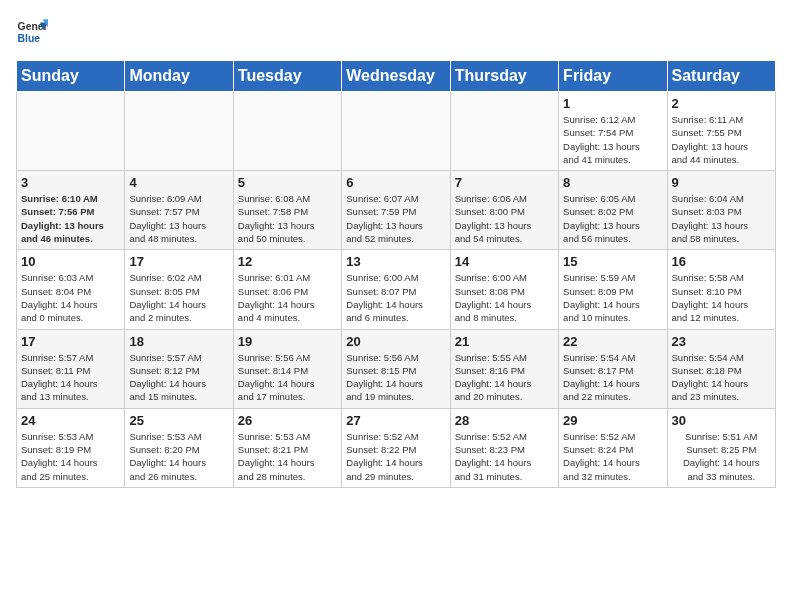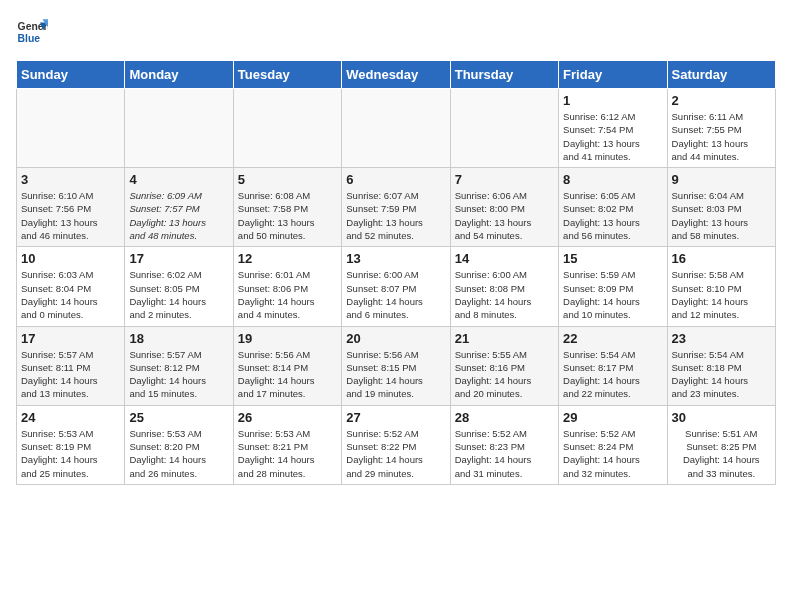--- a/index.html
+++ b/index.html
@@ -37,21 +37,21 @@
       font-size: 16px;
       color: #444;
     }
     .calendar {
       width: 100%;
       border-collapse: collapse;
     }
     .calendar th {
       background-color: #2a6bbf;
       color: #fff;
-      font-size: 13px;
+      font-size: 16px;
       font-weight: bold;
       padding: 6px 4px;
       text-align: left;
       border: 1px solid #fff;
     }
     .calendar td {
       border: 1px solid #ccc;
       vertical-align: top;
       padding: 4px;
       font-size: 10px;
@@ -127,28 +127,28 @@
           <span class="day-number">2</span>
           <div class="day-info" style="white-space: pre-line;">Sunrise: 6:11 AM
 Sunset: 7:55 PM
 Daylight: 13 hours
 and 44 minutes.</div>
         </td>
       </tr>
       <tr>
         <td>
           <span class="day-number">3</span>
-          <div class="day-info" style="white-space: pre-line;">Sunrise: 6:10 AM
+          <div class="day-info" style="white-space: pre-line; font-weight: bold;">Sunrise: 6:10 AM
 Sunset: 7:56 PM
 Daylight: 13 hours
 and 46 minutes.</div>
         </td>
         <td>
           <span class="day-number">4</span>
-          <div class="day-info" style="white-space: pre-line; font-style: italic;">Sunrise: 6:09 AM
+          <div class="day-info" style="white-space: pre-line;">Sunrise: 6:09 AM
 Sunset: 7:57 PM
 Daylight: 13 hours
 and 48 minutes.</div>
         </td>
         <td>
           <span class="day-number">5</span>
           <div class="day-info" style="white-space: pre-line;">Sunrise: 6:08 AM
 Sunset: 7:58 PM
 Daylight: 13 hours
 and 50 minutes.</div>

